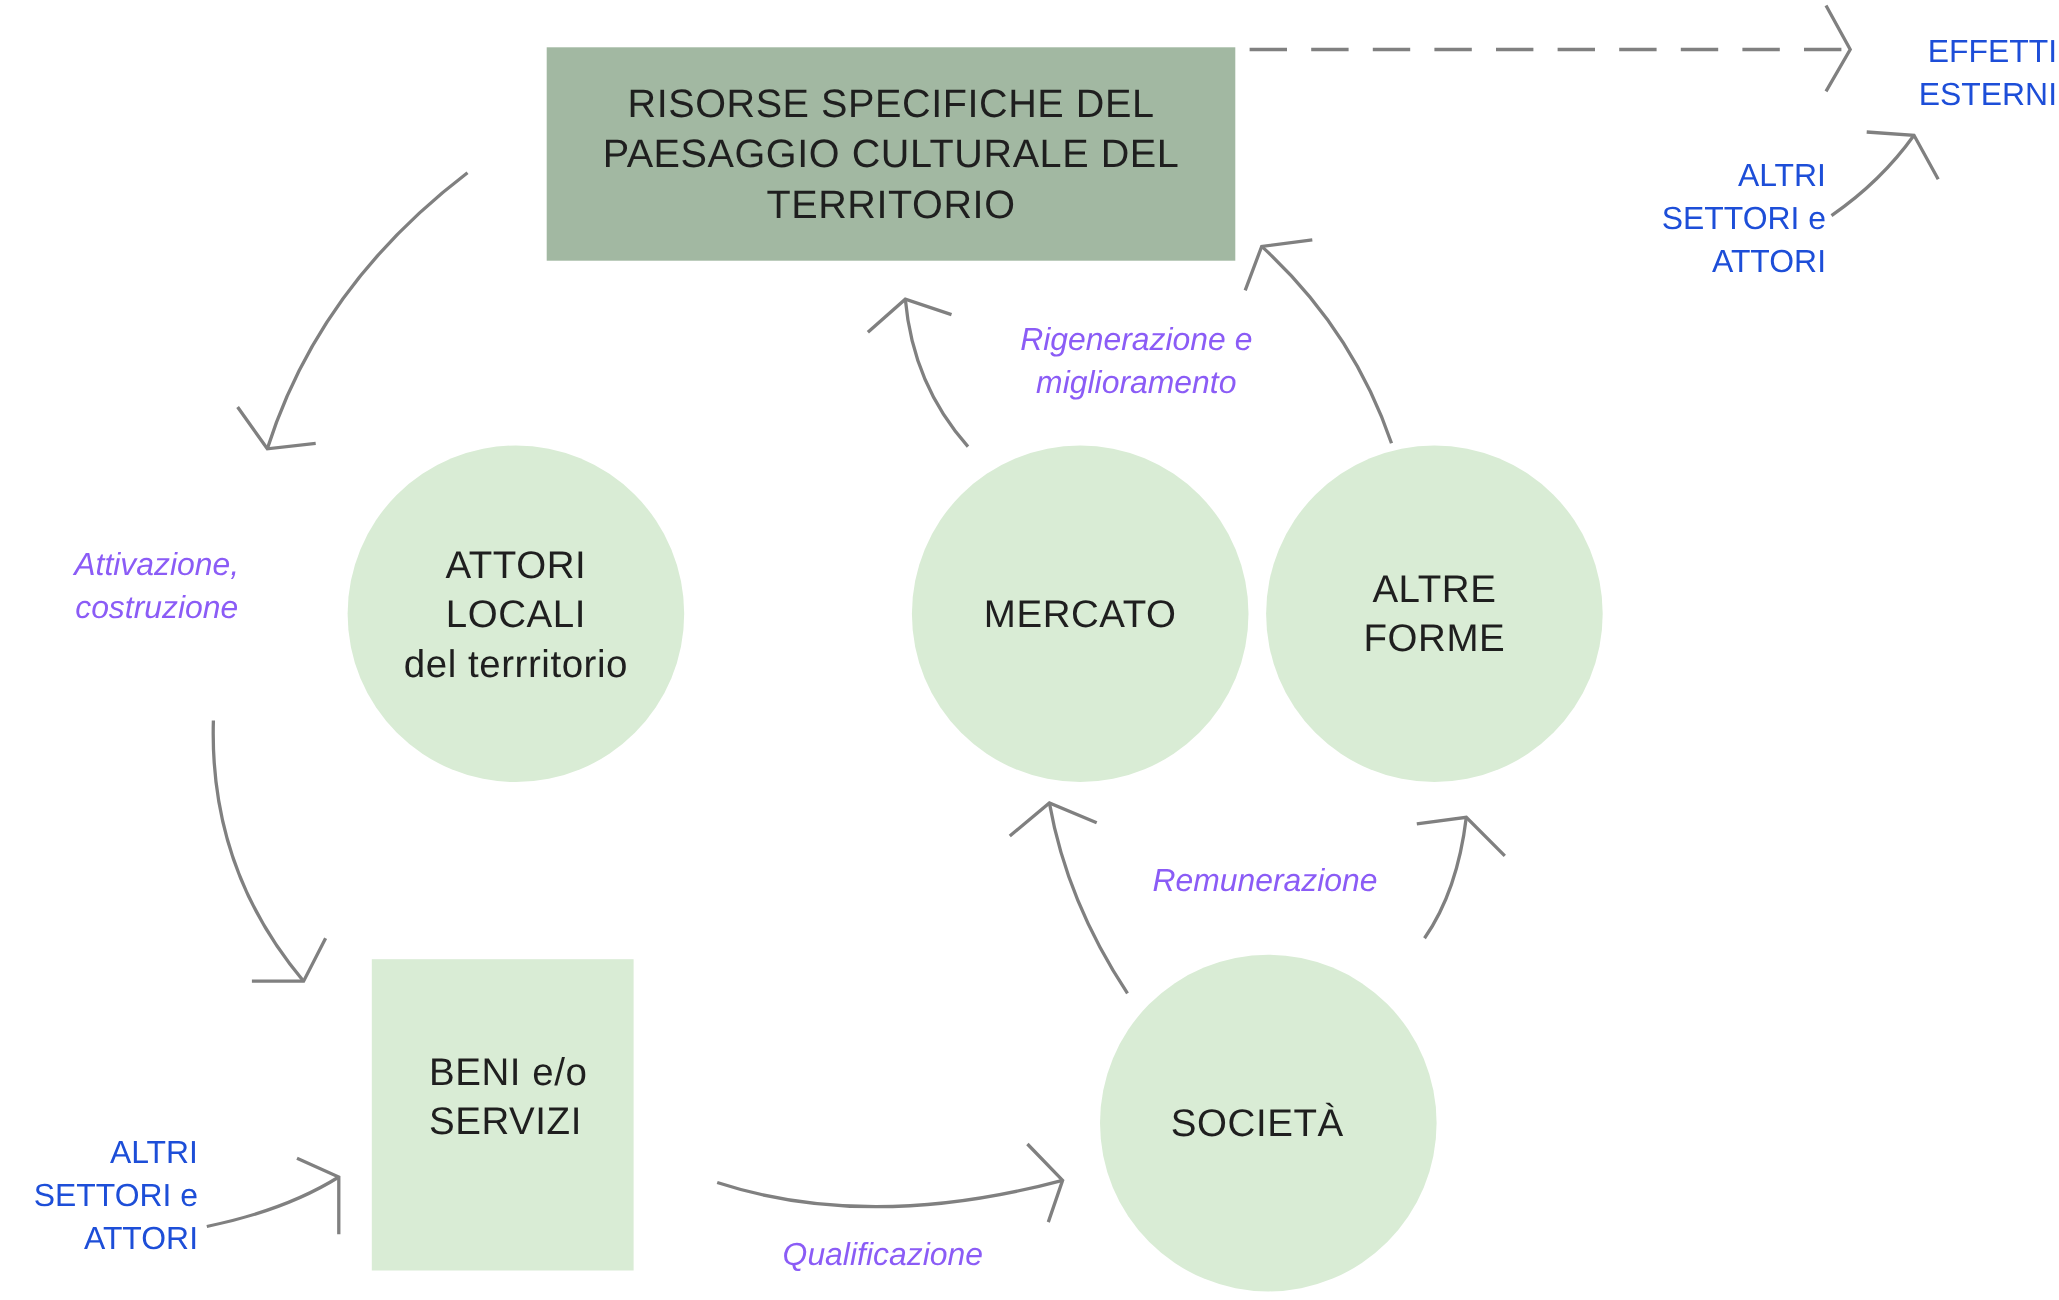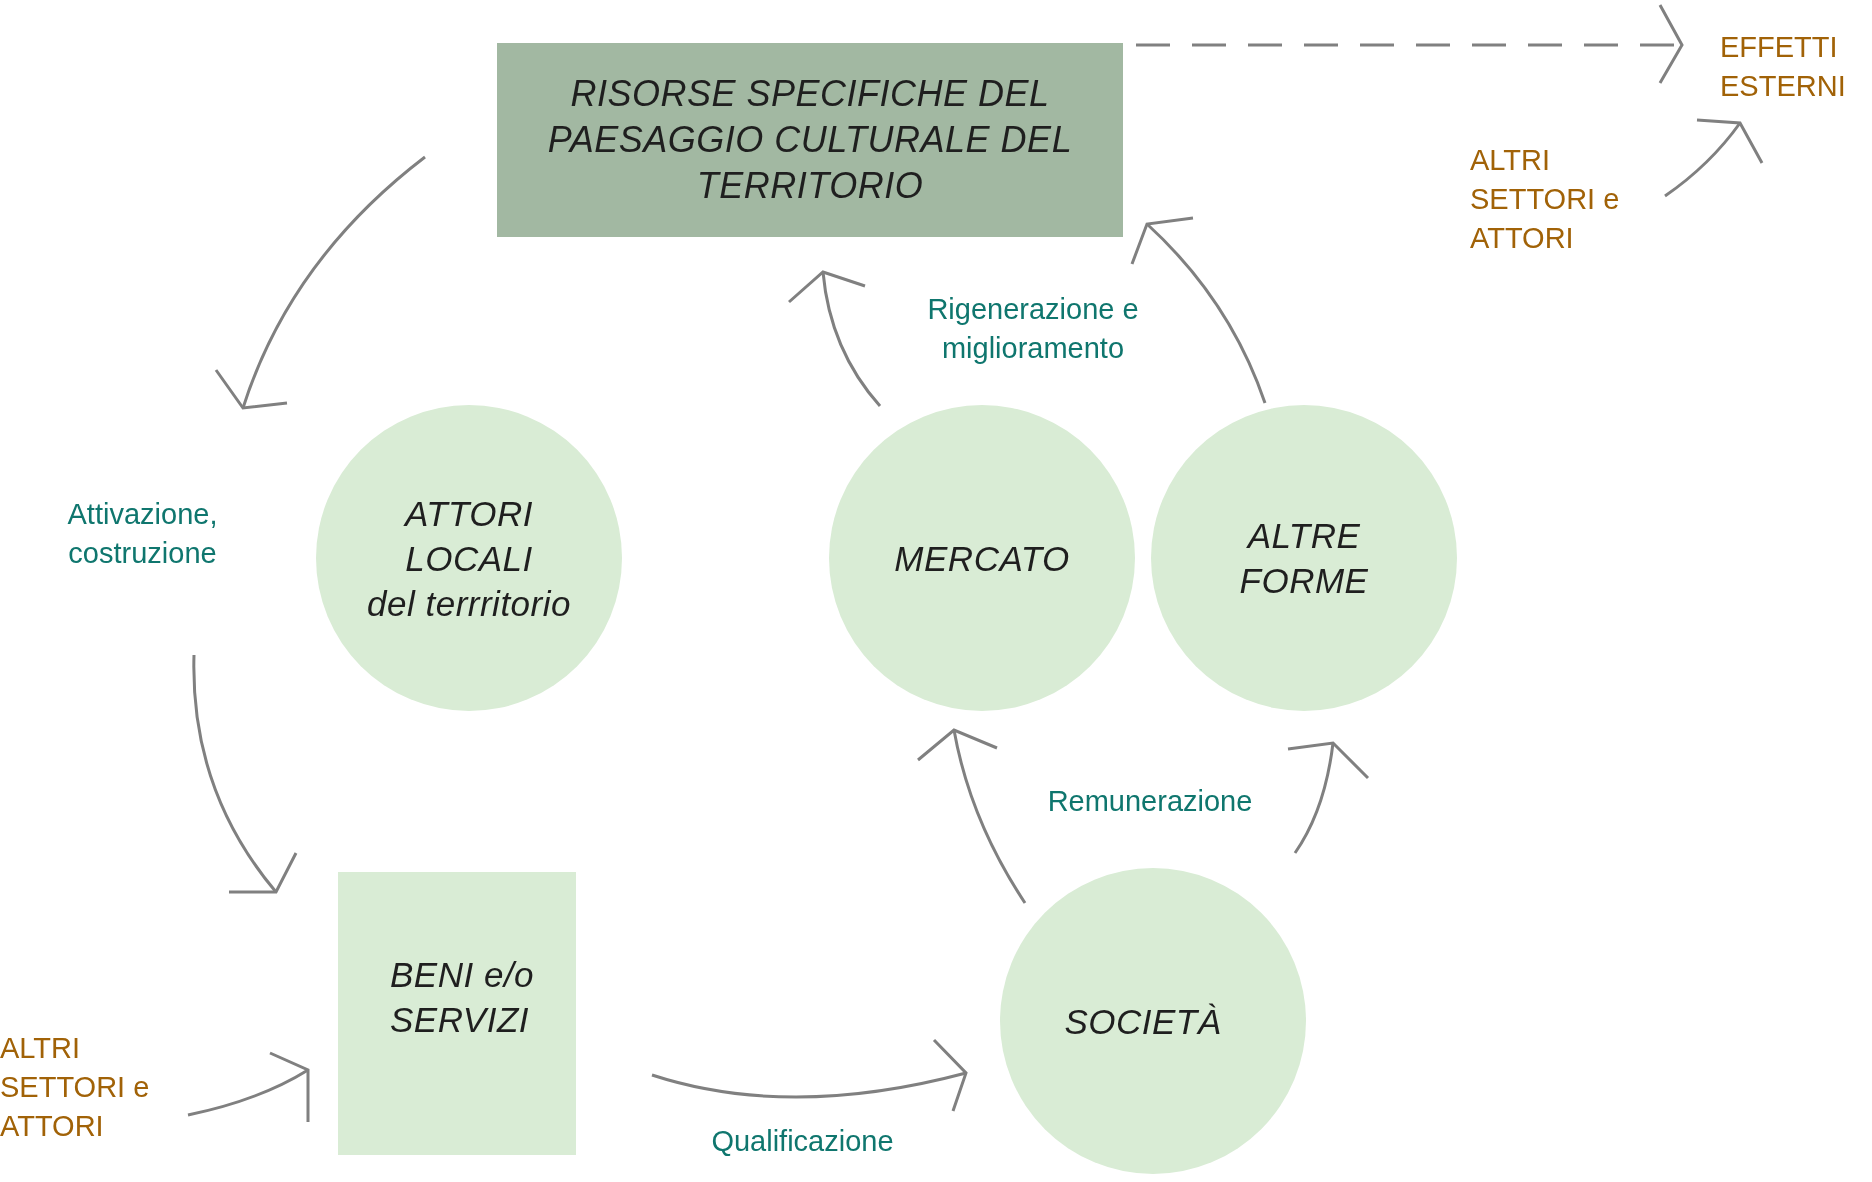--- a/index.html
+++ b/index.html
@@ -2,28 +2,28 @@
 <html><head>
   <meta charset="utf-8">
   <style>
     html, body { margin: 0; padding: 0; background: #ffffff; }
     body { width: 1872px; height: 1182px; position: relative; overflow: hidden;
            font-family: "Liberation Sans", "DejaVu Sans", sans-serif; }
     svg.arrows { position: absolute; left: 0; top: 0; width: 1872px; height: 1182px; }
     svg.arrows path { fill: none; stroke: #808080; stroke-width: 3; stroke-linecap: butt; stroke-linejoin: miter; }
     .node { position: absolute; display: flex; align-items: center; justify-content: center;
             text-align: center; color: #1f1f1f; box-sizing: border-box; }
-    .node span { display: block; font-style: italic; }
+    .node span { display: block; }
     .box-dark { background: #a2b8a2; }
     .box-light { background: #d9ecd5; }
     .circle { background: #d9ecd5; border-radius: 50%; }
     .txt { font-size: 35px; line-height: 45px; letter-spacing: 0.5px; }
-    .label { position: absolute; text-align: center; color: #0f766e; 
+    .label { position: absolute; text-align: center; color: #8b5cf6; font-style: italic;
              font-size: 29px; line-height: 39px; }
-    .plain { position: absolute; text-align: left; color: #a16207; font-size: 29px; line-height: 39px; }
+    .plain { position: absolute; text-align: right; color: #1d4ed8; font-size: 29px; line-height: 39px; }
   </style>
 </head>
 <body>
 
 <svg class="arrows" viewBox="0 0 1872 1182">
 
   <path d="M1136 45 L1676 45" style="stroke-dasharray:34 22"></path>
   <path d="M1660 5 L1682 45 L1660 83"></path>
 
   <path d="M1665 196 Q1710 165 1740 123"></path>

